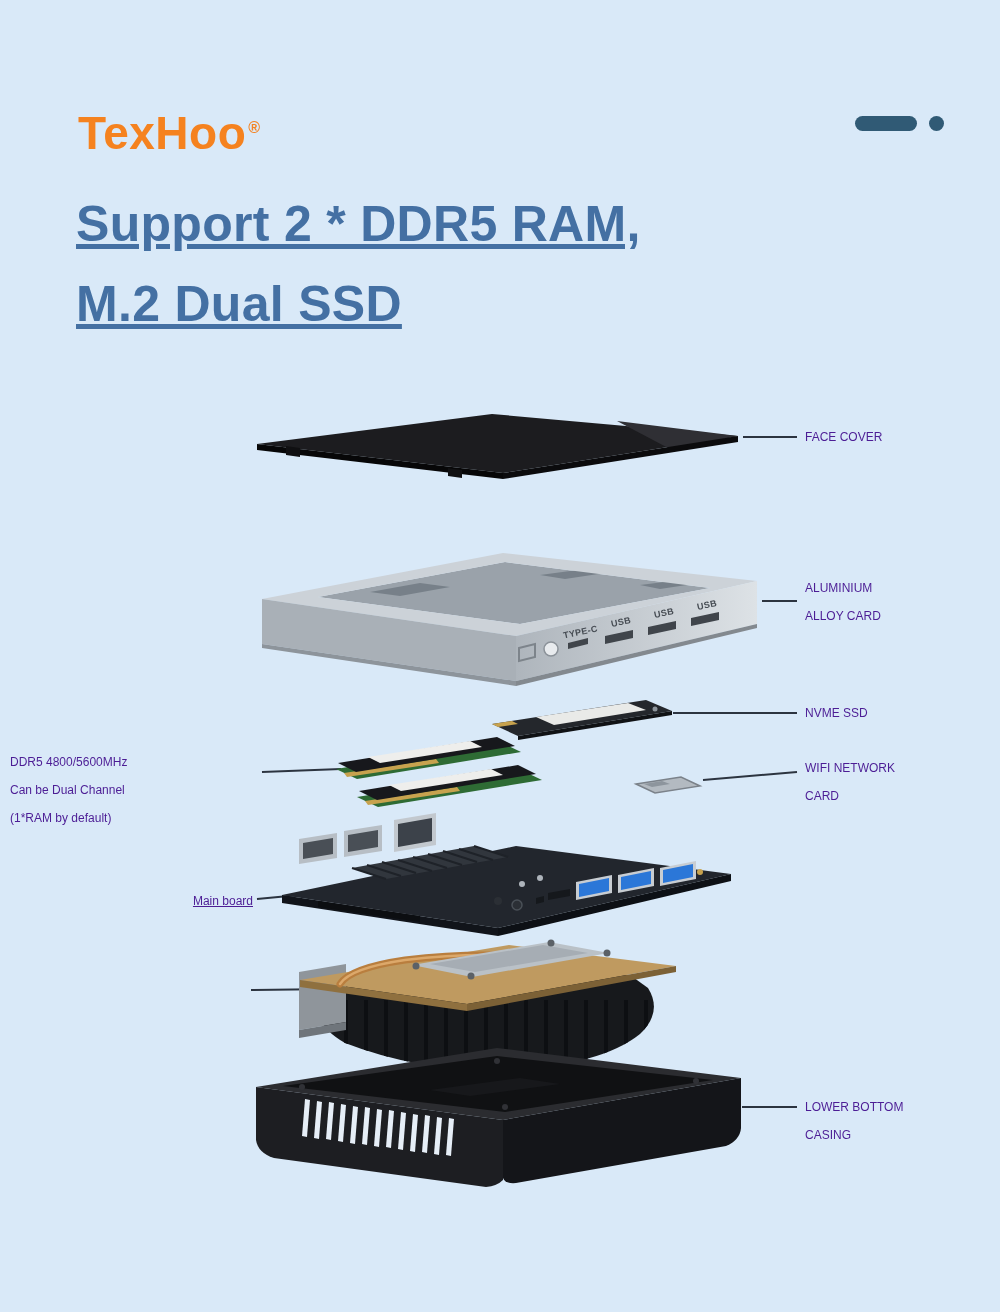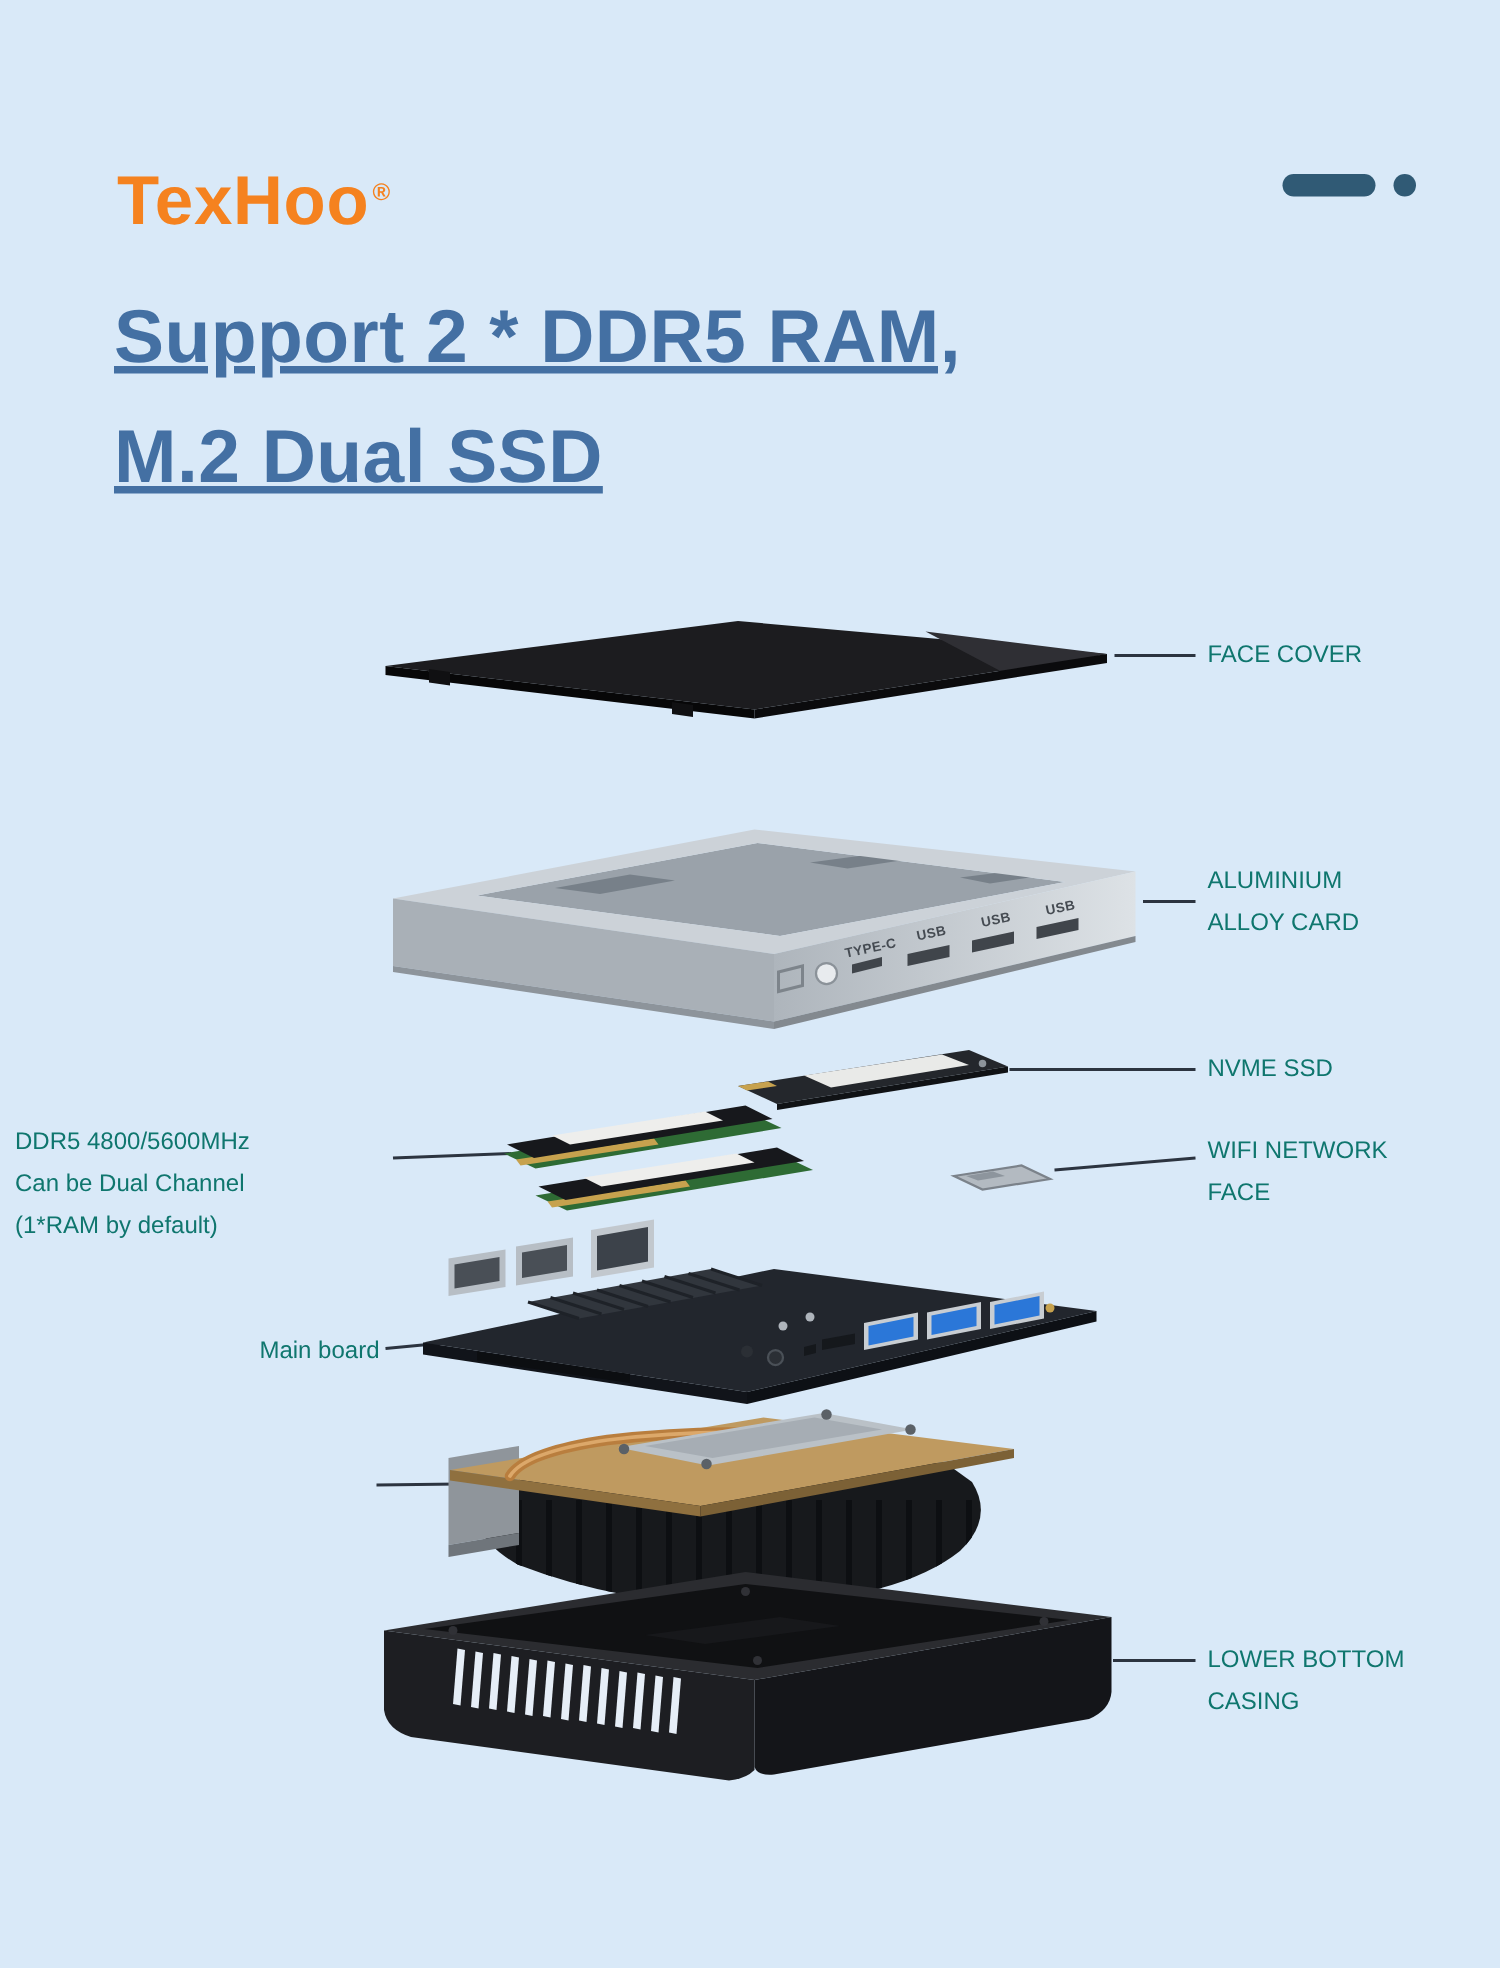--- a/index.html
+++ b/index.html
@@ -27,25 +27,25 @@
 
   .pager{position:absolute;left:855px;top:116px;height:15px;}
   .pager .pill{
     position:absolute;left:0;top:0;width:62px;height:15px;border-radius:8px;background:#305a75;
   }
   .pager .dot{
     position:absolute;left:74px;top:0;width:15px;height:15px;border-radius:50%;background:#305a75;
   }
 
   .callout{
-    position:absolute;color:#0f766e;font-size:16px;line-height:28px;font-weight:500;
+    position:absolute;color:#4c1d95;font-size:12px;line-height:28px;font-weight:500;
     white-space:nowrap;
   }
   .callout.center{text-align:left;white-space:normal;}
-  .callout.right-align{text-align:right;}
+  .callout.right-align{text-align:right;text-decoration:underline;}
 
   .portlabel{
     position:absolute;font-size:9px;font-weight:600;color:#454b52;
     letter-spacing:.3px;transform:rotate(-12deg);
   }
 </style>
 </head>
 <body style="background: rgb(217, 233, 248);">
 
 <div class="canvas">
@@ -261,21 +261,21 @@
   </div>
   <div class="callout" style="left:805px;top:574px;">
     <div>ALUMINIUM</div>
     <div>ALLOY CARD</div>
   </div>
   <div class="callout" style="left:805px;top:699px;text-align:right;">
     <div>NVME SSD</div>
   </div>
   <div class="callout" style="left:805px;top:754px;">
     <div>WIFI NETWORK</div>
-    <div>FACE</div>
+    <div>CARD</div>
   </div>
   <div class="callout" style="left:805px;top:1093px;">
     <div>LOWER BOTTOM</div>
     <div>CASING</div>
   </div>
 
   <div class="callout center" style="left:10px;top:748px;width:250px;">
     <div>DDR5 4800/5600MHz</div>
     <div>Can be Dual Channel</div>
     <div>(1*RAM by default)</div>

